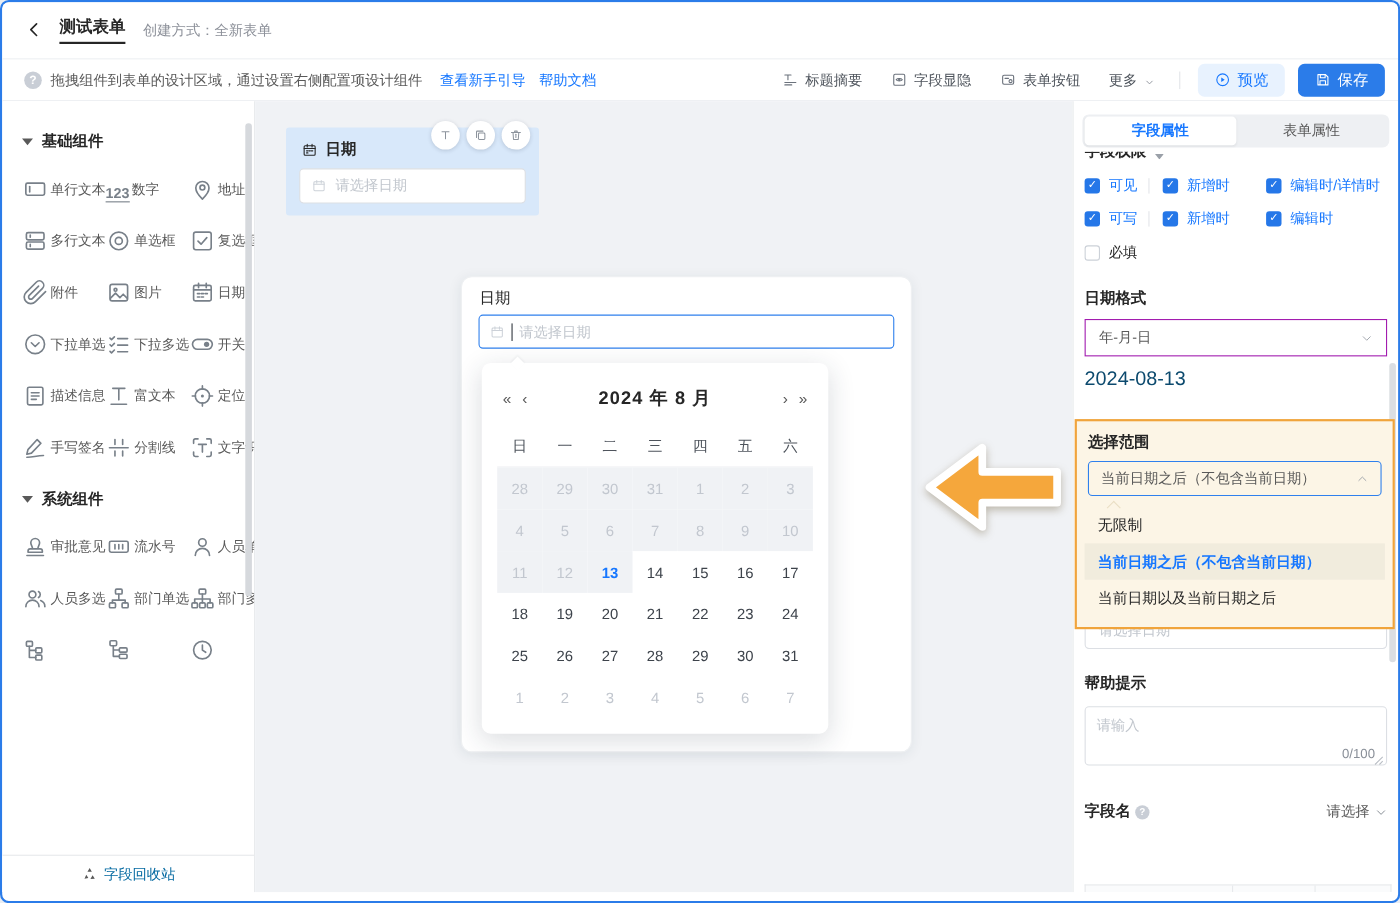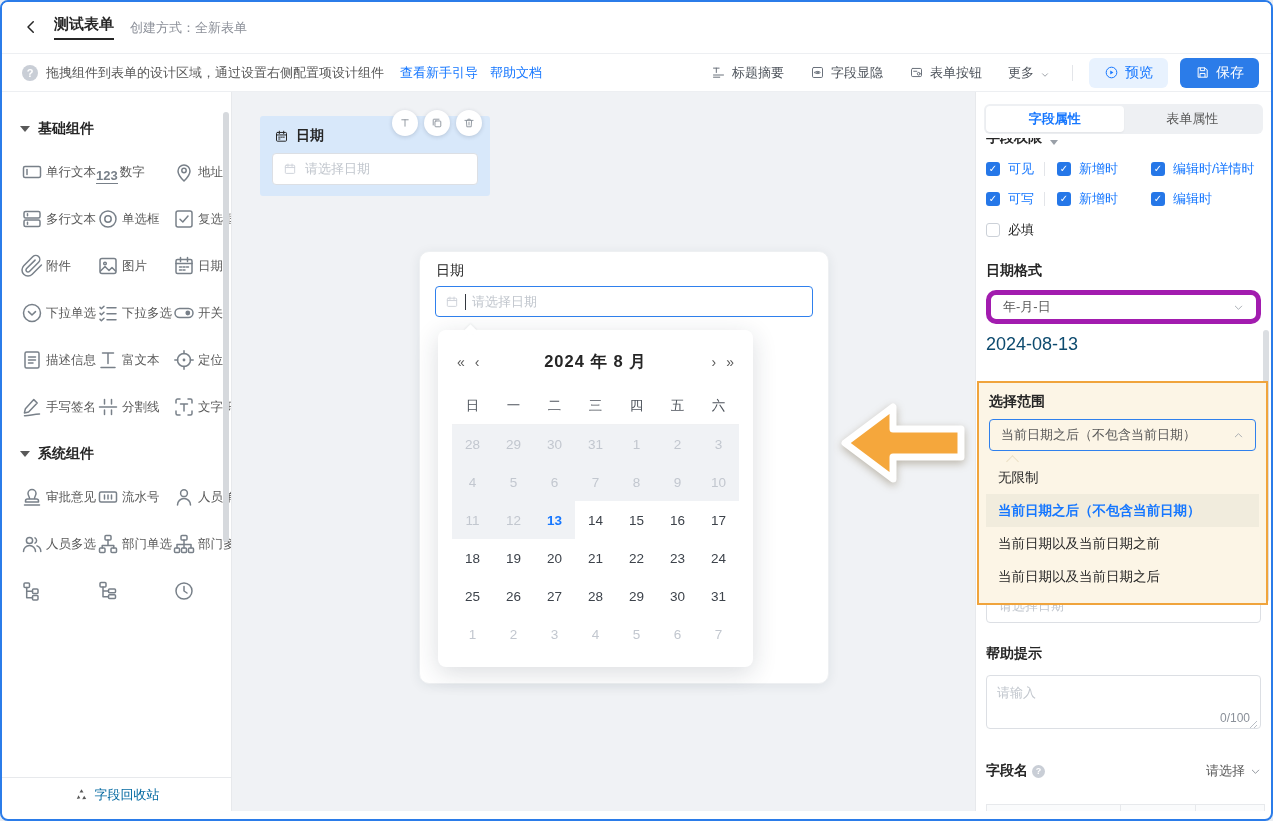--- a/index.html
+++ b/index.html
@@ -91,21 +91,21 @@
   .clip-row span{position:absolute;top:-9px;left:0;font-size:14px;font-weight:bold;color:#262626}
   .clip-row i{position:absolute;top:2px;left:64px;width:8px;height:5px;background:#9aa0a8;clip-path:polygon(0 0,100% 0,50% 100%)}
   .perm-row{display:flex;align-items:center;margin:8px 10px 0;height:22px;font-size:13px;color:#1677ff}
   .cb{width:14px;height:14px;border-radius:3px;background:#2577e8;color:#fff;font-size:10px;line-height:14px;text-align:center;margin-right:8px;flex:none;cursor:pointer}
   .cb.off{background:#fff;border:1px solid #ccd1d8}
   .plab-1{width:34px}
   .pvd{width:1px;height:14px;background:#e3e5e9;margin:0 12px 0 2px}
   .plab-2{width:58px;margin-right:14px}
   .req-row{display:flex;align-items:center;margin:10px 10px 0;height:20px;font-size:13px;color:#262626}
   .sec-h{margin:22px 10px 0;font-size:14px;font-weight:bold;color:#262626}
-  .pselect{margin:10px 10px 0;height:34px;border:5px solid #a21caf;border-radius:10px;display:flex;align-items:center;justify-content:space-between;padding:0 12px;font-size:13px;color:#595959;cursor:pointer}
+  .pselect{margin:10px 10px 0;height:34px;border:1px solid #a21caf;border-radius:0;display:flex;align-items:center;justify-content:space-between;padding:0 12px;font-size:13px;color:#595959;cursor:pointer}
   .pselect svg{width:11px;height:11px;fill:none;stroke:#9aa0a8;stroke-width:1.8;stroke-linecap:round;stroke-linejoin:round}
   .ex-txt{margin:10px 10px 0;font-size:18px;color:#0c4a6e}
 
   .orange-box{position:relative;z-index:2;margin:26px 3px 0 1px;border:2px solid #f0a43c;background:#fcf5e6;padding:6px 7px 10px}
   .orange-box .sec-h{margin:4px 3px 0;font-size:14px}
   .oselect{margin:8px 3px 0;height:32px;border:1.5px solid #2f80ed;border-radius:4px;display:flex;align-items:center;justify-content:space-between;padding:0 11px;font-size:13px;color:#595959;cursor:pointer}
   .oselect svg{width:11px;height:11px;fill:none;stroke:#9aa0a8;stroke-width:1.8;stroke-linecap:round;stroke-linejoin:round}
   .opt-list{position:relative;margin-top:10px}
   .opt-list::before{content:"";position:absolute;top:-4px;left:22px;width:8px;height:8px;background:#fcf5e6;border-left:1px solid #eadfc4;border-top:1px solid #eadfc4;transform:rotate(45deg)}
   .opt{height:33px;display:flex;align-items:center;padding-left:12px;font-size:13.5px;color:#262626;cursor:pointer}
@@ -589,21 +589,20 @@
         <div class="sec-h">选择范围</div>
         <div class="oselect">
           <span>当前日期之后（不包含当前日期）</span>
           <svg viewBox="0 0 24 24">
               <path d="M5 15l7-7 7 7"></path>
             </svg>
         </div>
         <div class="opt-list">
           <div class="opt">无限制</div>
           <div class="opt sel">当前日期之后（不包含当前日期）</div>
-          <div class="opt">当前日期以及当前日期之前</div>
           <div class="opt">当前日期以及当前日期之后</div>
         </div>
       </div>
 
       <div class="default-input">
         <span>请选择日期</span>
       </div>
 
       <div class="sec-h">帮助提示</div>
       <div class="help-area">

